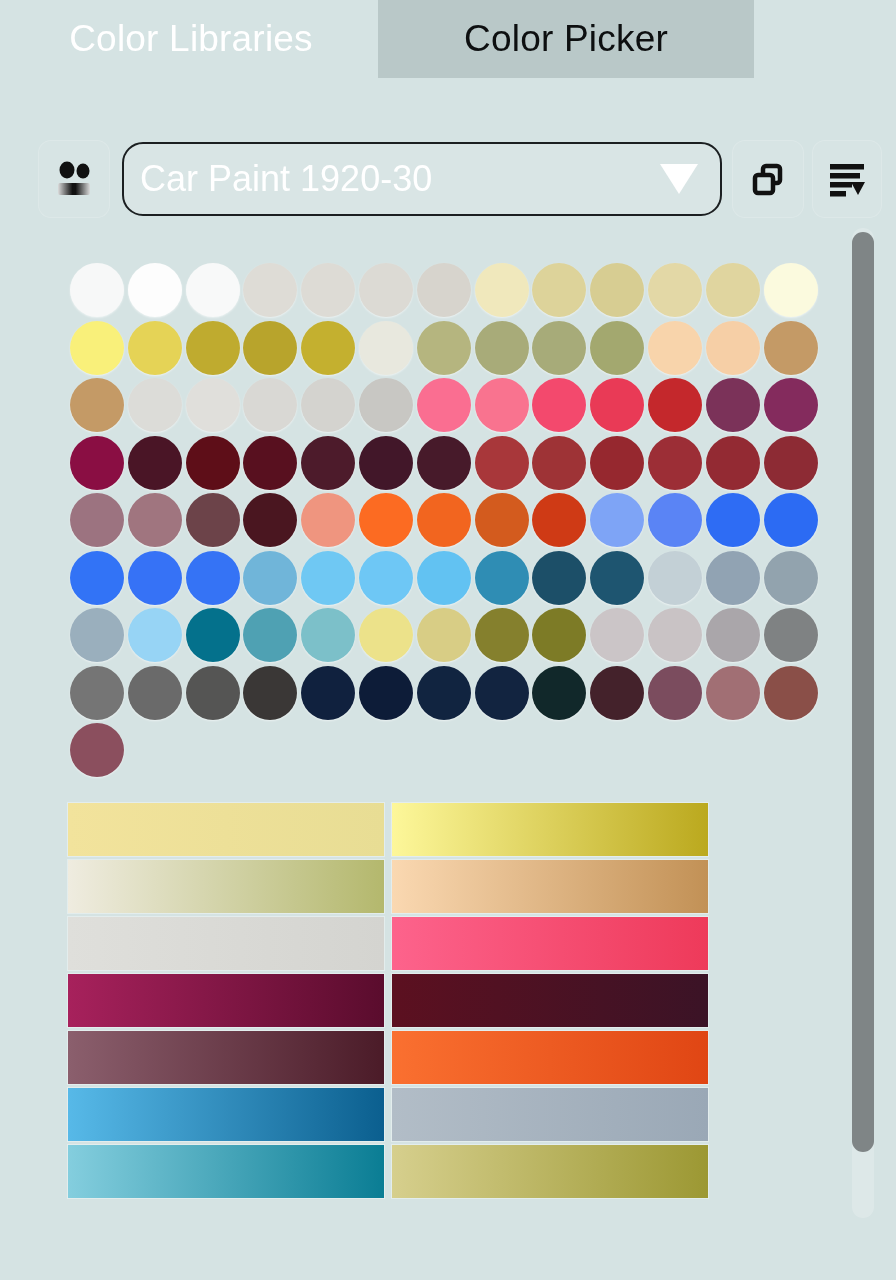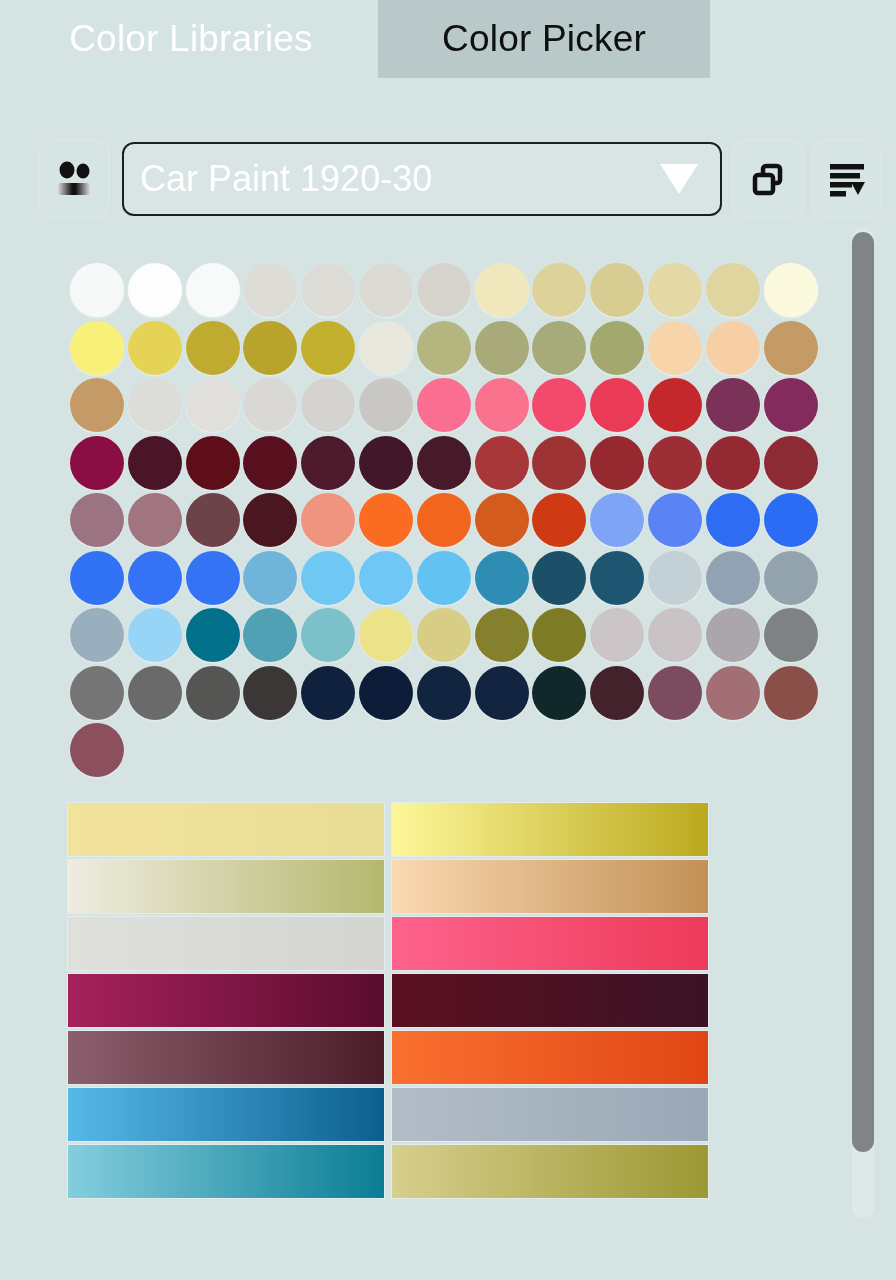--- a/index.html
+++ b/index.html
@@ -37,21 +37,21 @@
     user-select: none;
   }
   .tab-inactive {
     left: 26px;
     width: 330px;
     color: #ffffff;
     font-weight: 400;
   }
   .tab-active {
     left: 378px;
-    width: 332px;
+    width: 376px;
     background: #b9c8c8;
     color: #0d0f10;
     font-weight: 400;
   }
 
   
   .toolbar {
     position: absolute;
     left: 0;
     top: 140px;
@@ -74,21 +74,21 @@
   #btn-duplicate  { left: 732px; }
   #btn-sort       { left: 812px; width: 70px; }
 
   .libselect {
     position: absolute;
     left: 122px;
     top: 2px;
     width: 600px;
     height: 74px;
     border: 2px solid #1b1f21;
-    border-radius: 12px;
+    border-radius: 21px;
     background: rgba(255,255,255,0.10);
     display: flex;
     align-items: center;
     box-sizing: border-box;
     padding: 0 8px 0 16px;
   }
   .libselect-value {
     flex: 1;
     color: #ffffff;
     font-size: 36px;

